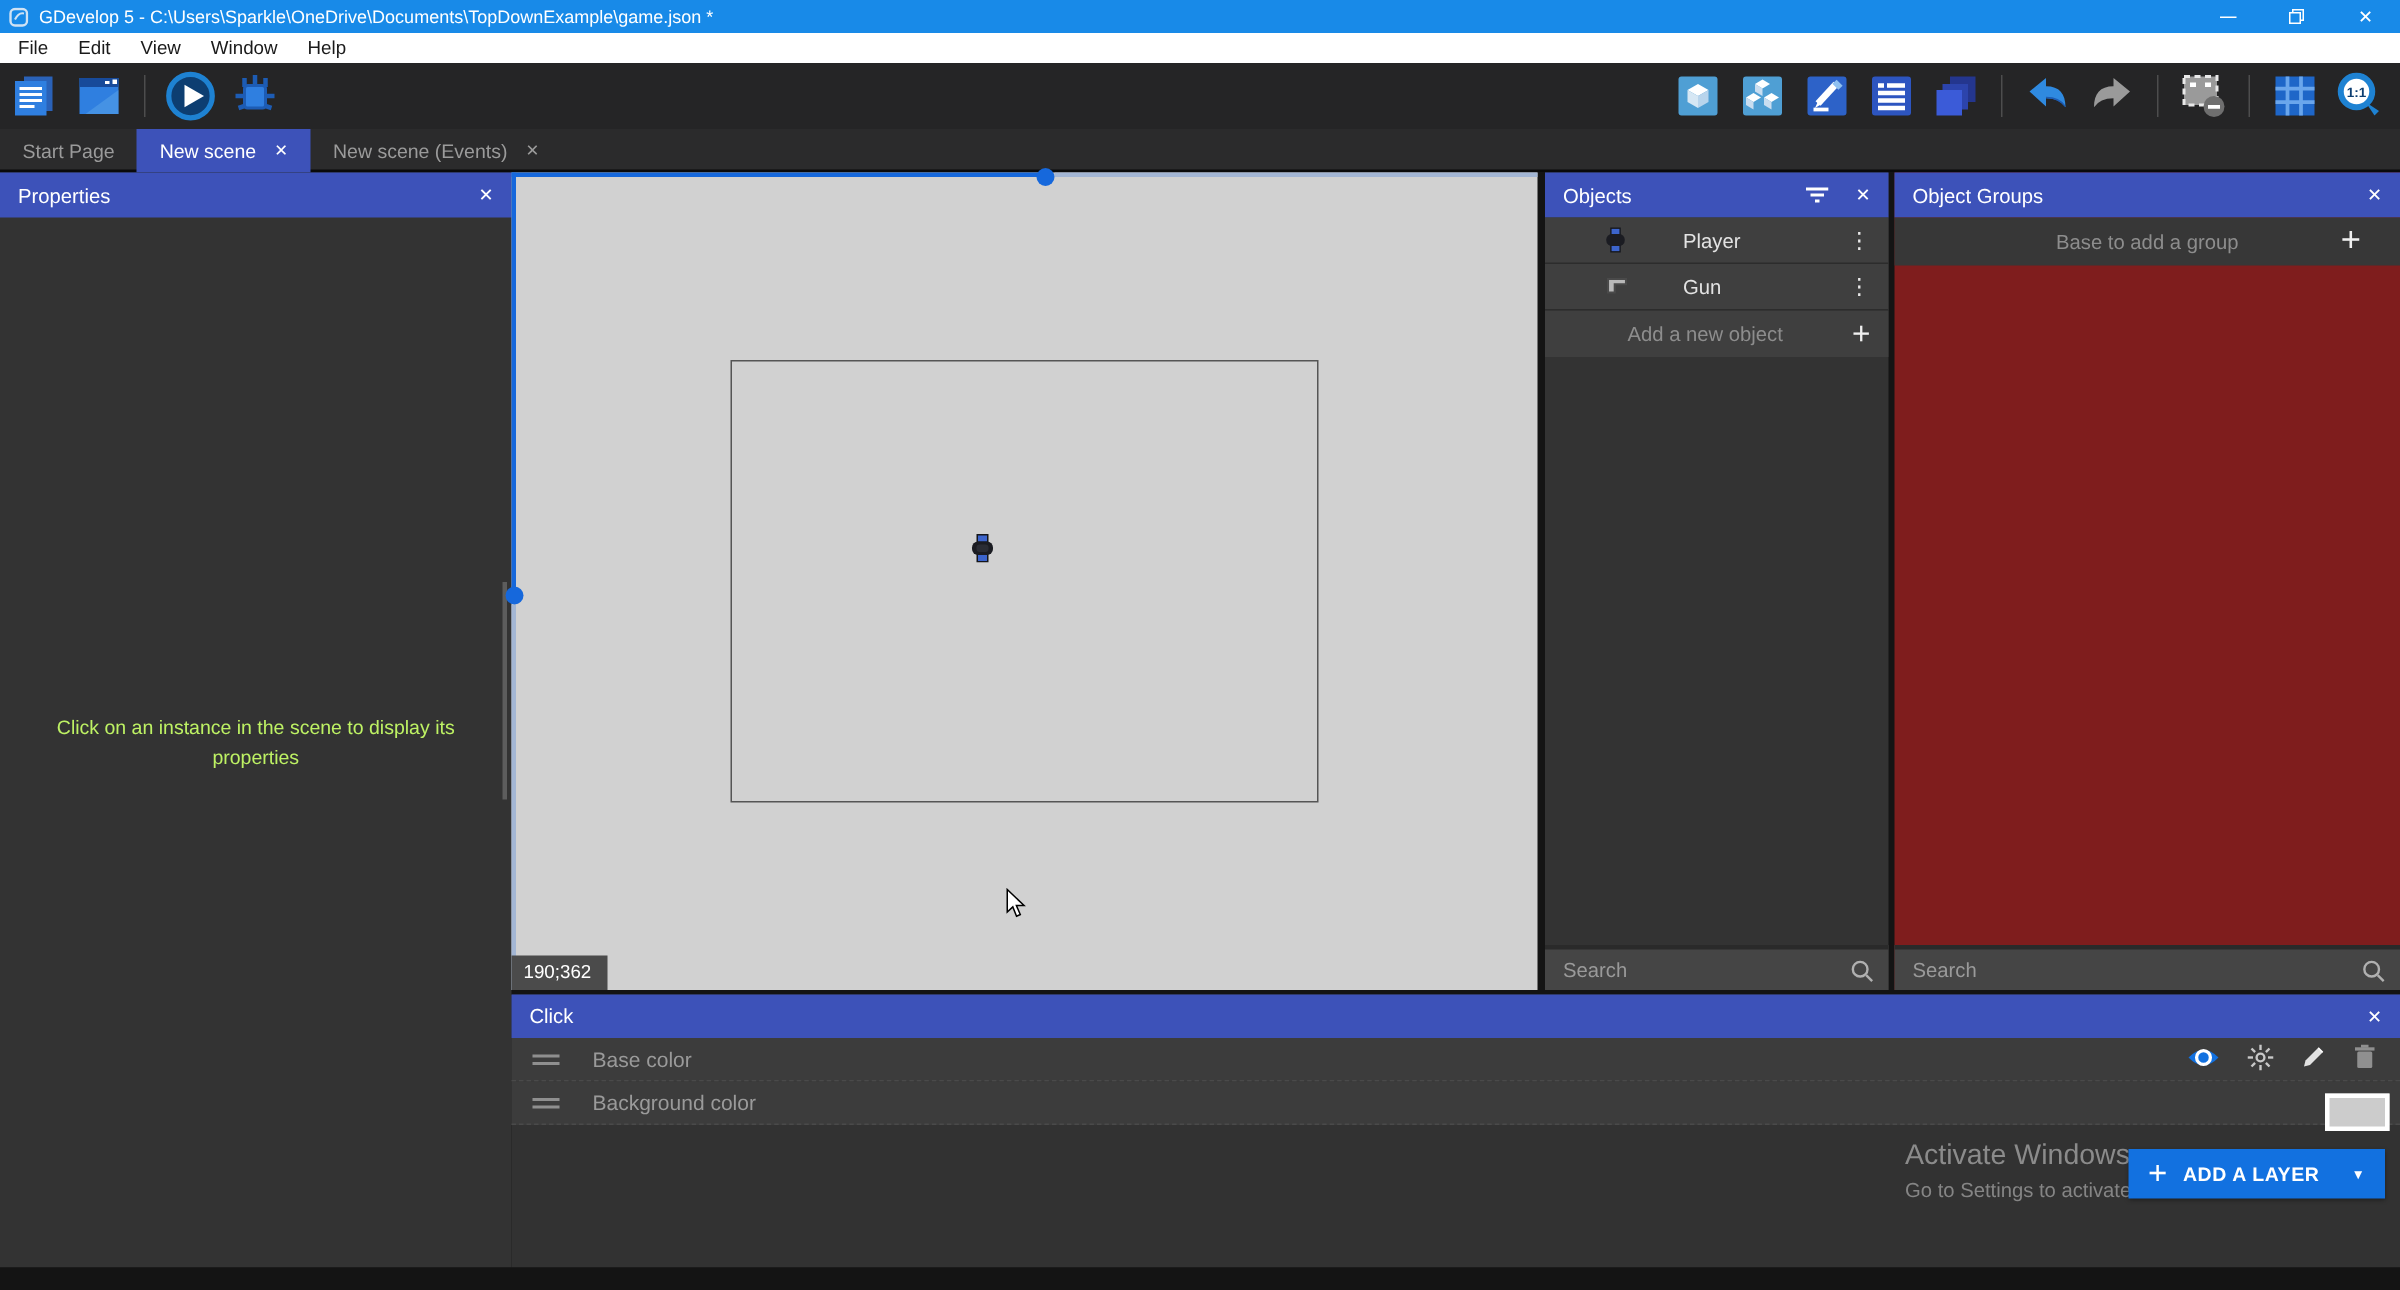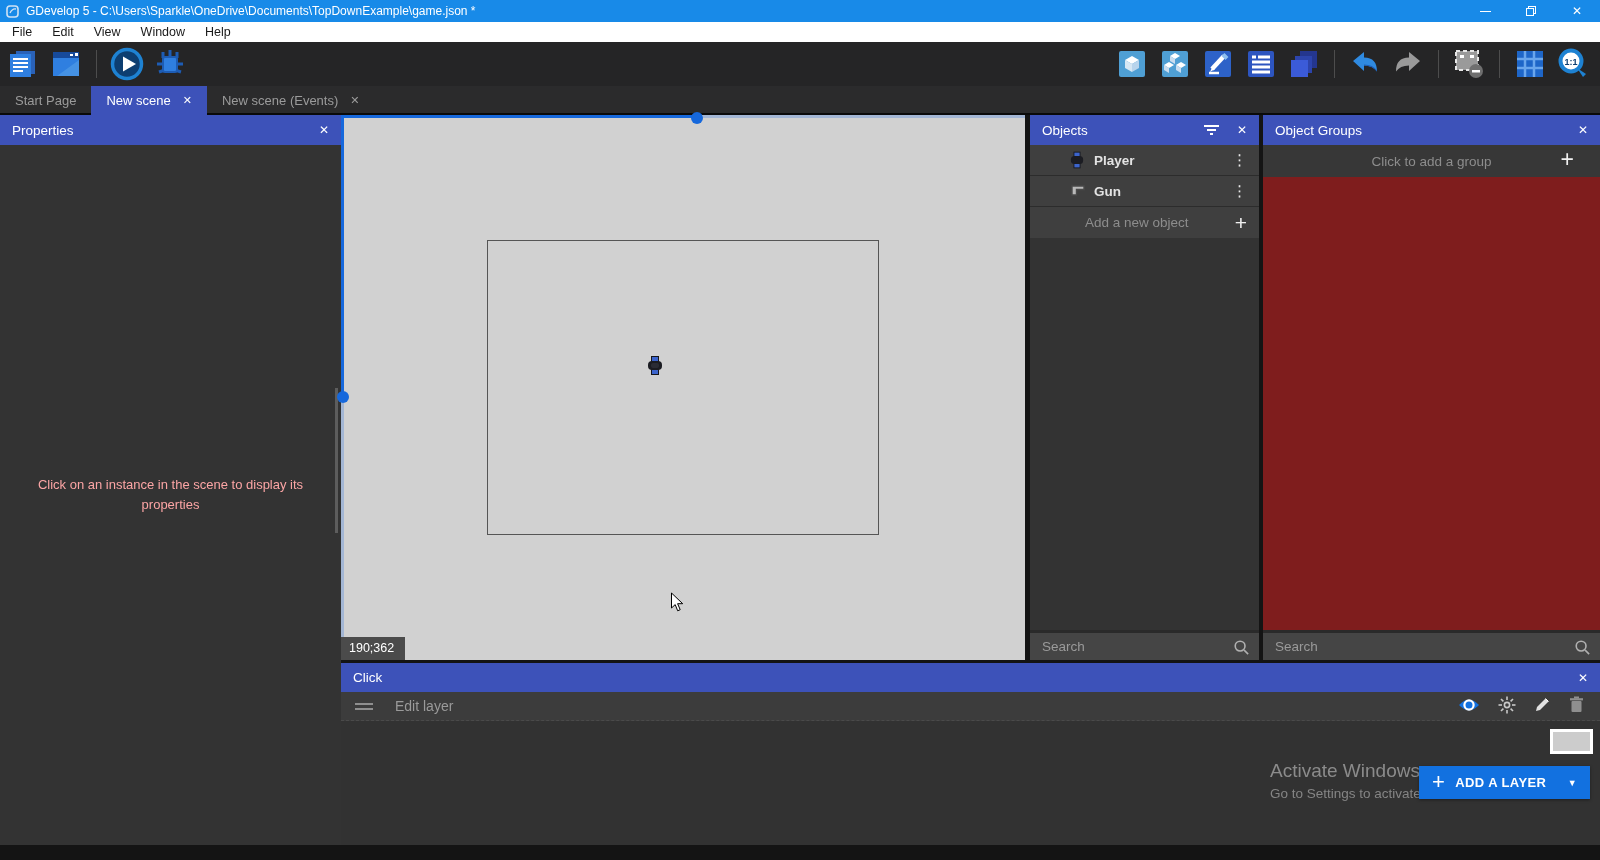--- a/index.html
+++ b/index.html
@@ -44,41 +44,41 @@
   .tab .x { font-size:11px; }
 
   
   .panel-header { height:30px; background:#3d52b9; color:#fff; font-size:13.5px;
                   display:flex; align-items:center; padding:0 12px; }
   .panel-header .hx { margin-left:auto; font-size:12px; color:#fff; }
 
   
   #properties { left:0; top:115px; width:341px; height:730px; background:#333333; }
   #props-empty { position:absolute; left:22px; right:22px; top:360px; text-align:center;
-                 color:#fca5a5; font-size:13px; line-height:20px; }
+                 color:#bef264; font-size:13px; line-height:20px; }
   #props-scrollbar { position:absolute; right:3px; top:273px; width:3px; height:145px; background:#5d5d5d; }
 
   
   #canvas { left:341px; top:115px; width:684px; height:545px; background:#d1d1d1; }
   .scrollline { position:absolute; background:#1668dc; }
   .scrollline.lite { background:#a3b6d4; }
   .scrolldot { position:absolute; width:12px; height:12px; border-radius:50%; background:#1668dc; }
   #game-frame { position:absolute; left:146px; top:125px; width:392px; height:295px;
                 border:1.5px solid #555; }
   #player-sprite { position:absolute; left:306px; top:241px; }
   #coord-badge { position:absolute; left:0; bottom:0; background:#4b4b4b; color:#fff;
                  font-size:12.5px; padding:4px 11px 5px 8px; }
   #cursor { position:absolute; left:329px; top:477px; }
 
   
   #objects { left:1030px; top:115px; width:229px; height:545px; background:#333333; }
   .obj-row { position:relative; height:31px; background:#3f3f3f; border-bottom:1px solid #2c2c2c;
              display:flex; align-items:center; color:#e3e3e3; font-size:13.5px; }
   .obj-row .oicon { position:absolute; left:40px; top:6px; }
-  .obj-row .oname { margin-left:64px;font-weight:bold; }
+  .obj-row .oname { margin-left:92px; }
   .obj-row .kebab { margin-left:auto; margin-right:12px; color:#e8e8e8; font-size:15px; }
   .add-row { height:31px; background:#3f3f3f; display:flex; align-items:center;
              color:#8d8d8d; font-size:13.5px; }
   .add-row .alabel { margin-left:55px; }
   .add-row.centered .alabel { margin:0 auto; }
   .add-row .plus { margin-left:auto; margin-right:12px; color:#f0f0f0; font-size:21px; font-weight:400; line-height:1; }
   .search-row { position:absolute; left:0; bottom:0; width:100%; height:30px; background:#454545;
                 border-top:3px solid #2a2a2a; display:flex; align-items:center; }
   .search-row input { flex:1; background:transparent; border:none; outline:none;
                       color:#cfcfcf; font-size:13.5px; margin-left:12px; font-family:"Liberation Sans",sans-serif; }
@@ -384,21 +384,21 @@
       </span>
     </div>
   </div>
 
   <div id="groups" class="abs">
     <div class="panel-header">
       <span>Object Groups</span>
       <span class="hx">✕</span>
     </div>
     <div class="add-row centered">
-      <span class="alabel">Click to add a group</span>
+      <span class="alabel">Base to add a group</span>
       <span class="plus">+</span>
     </div>
     <div class="search-row">
       <input type="text" placeholder="Search" style="">
       <span class="sicon">
         <svg width="16" height="16" viewBox="0 0 18 18">
             <circle cx="8" cy="8" r="5.5" fill="none" stroke="#b0b0b0" stroke-width="1.8"></circle>
             <line x1="12.5" y1="12.5" x2="17" y2="17" stroke="#b0b0b0" stroke-width="1.8"></line>
           </svg>
       </span>
@@ -408,21 +408,21 @@
   <div id="layers" class="abs">
     <div class="panel-header">
       <span>Click</span>
       <span class="hx">✕</span>
     </div>
     <div class="layer-row">
       <span class="drag-handle">
           <i></i>
           <i></i>
         </span>
-      <span class="lname">Edit layer</span>
+      <span class="lname">Base color</span>
       <span class="layer-icons">
         <span>
           <svg width="22" height="16" viewBox="0 0 22 16">
               <path d="M1 8 Q11 -2.5 21 8 Q11 18.5 1 8 Z" fill="#1271e0"></path>
               <circle cx="11" cy="8" r="4.6" fill="#1271e0" stroke="#fff" stroke-width="2.2"></circle>
             </svg>
         </span>
         <span>
           <svg width="18" height="18" viewBox="0 0 18 18">
               <circle cx="9" cy="9" r="2.6" fill="none" stroke="#c8c8c8" stroke-width="1.6"></circle>
@@ -446,20 +446,27 @@
         </span>
         <span>
           <svg width="15" height="17" viewBox="0 0 15 17">
               <rect x="2.5" y="5" width="10" height="11" rx="1" fill="#8f8f8f"></rect>
               <rect x="1" y="2.2" width="13" height="2.2" fill="#8f8f8f"></rect>
               <rect x="5" y="0.5" width="5" height="2" fill="#8f8f8f"></rect>
             </svg>
         </span>
       </span>
     </div>
+    <div class="layer-row">
+      <span class="drag-handle">
+          <i></i>
+          <i></i>
+        </span>
+      <span class="lname">Background color</span>
+    </div>
     <div id="color-swatch"></div>
     <div id="add-layer-btn">
       <span class="plus">+</span>
       <span>ADD A LAYER</span>
       <span class="caret">▼</span>
     </div>
   </div>
 
   <div id="watermark" class="abs">
     <div class="w1">Activate Windows</div>

